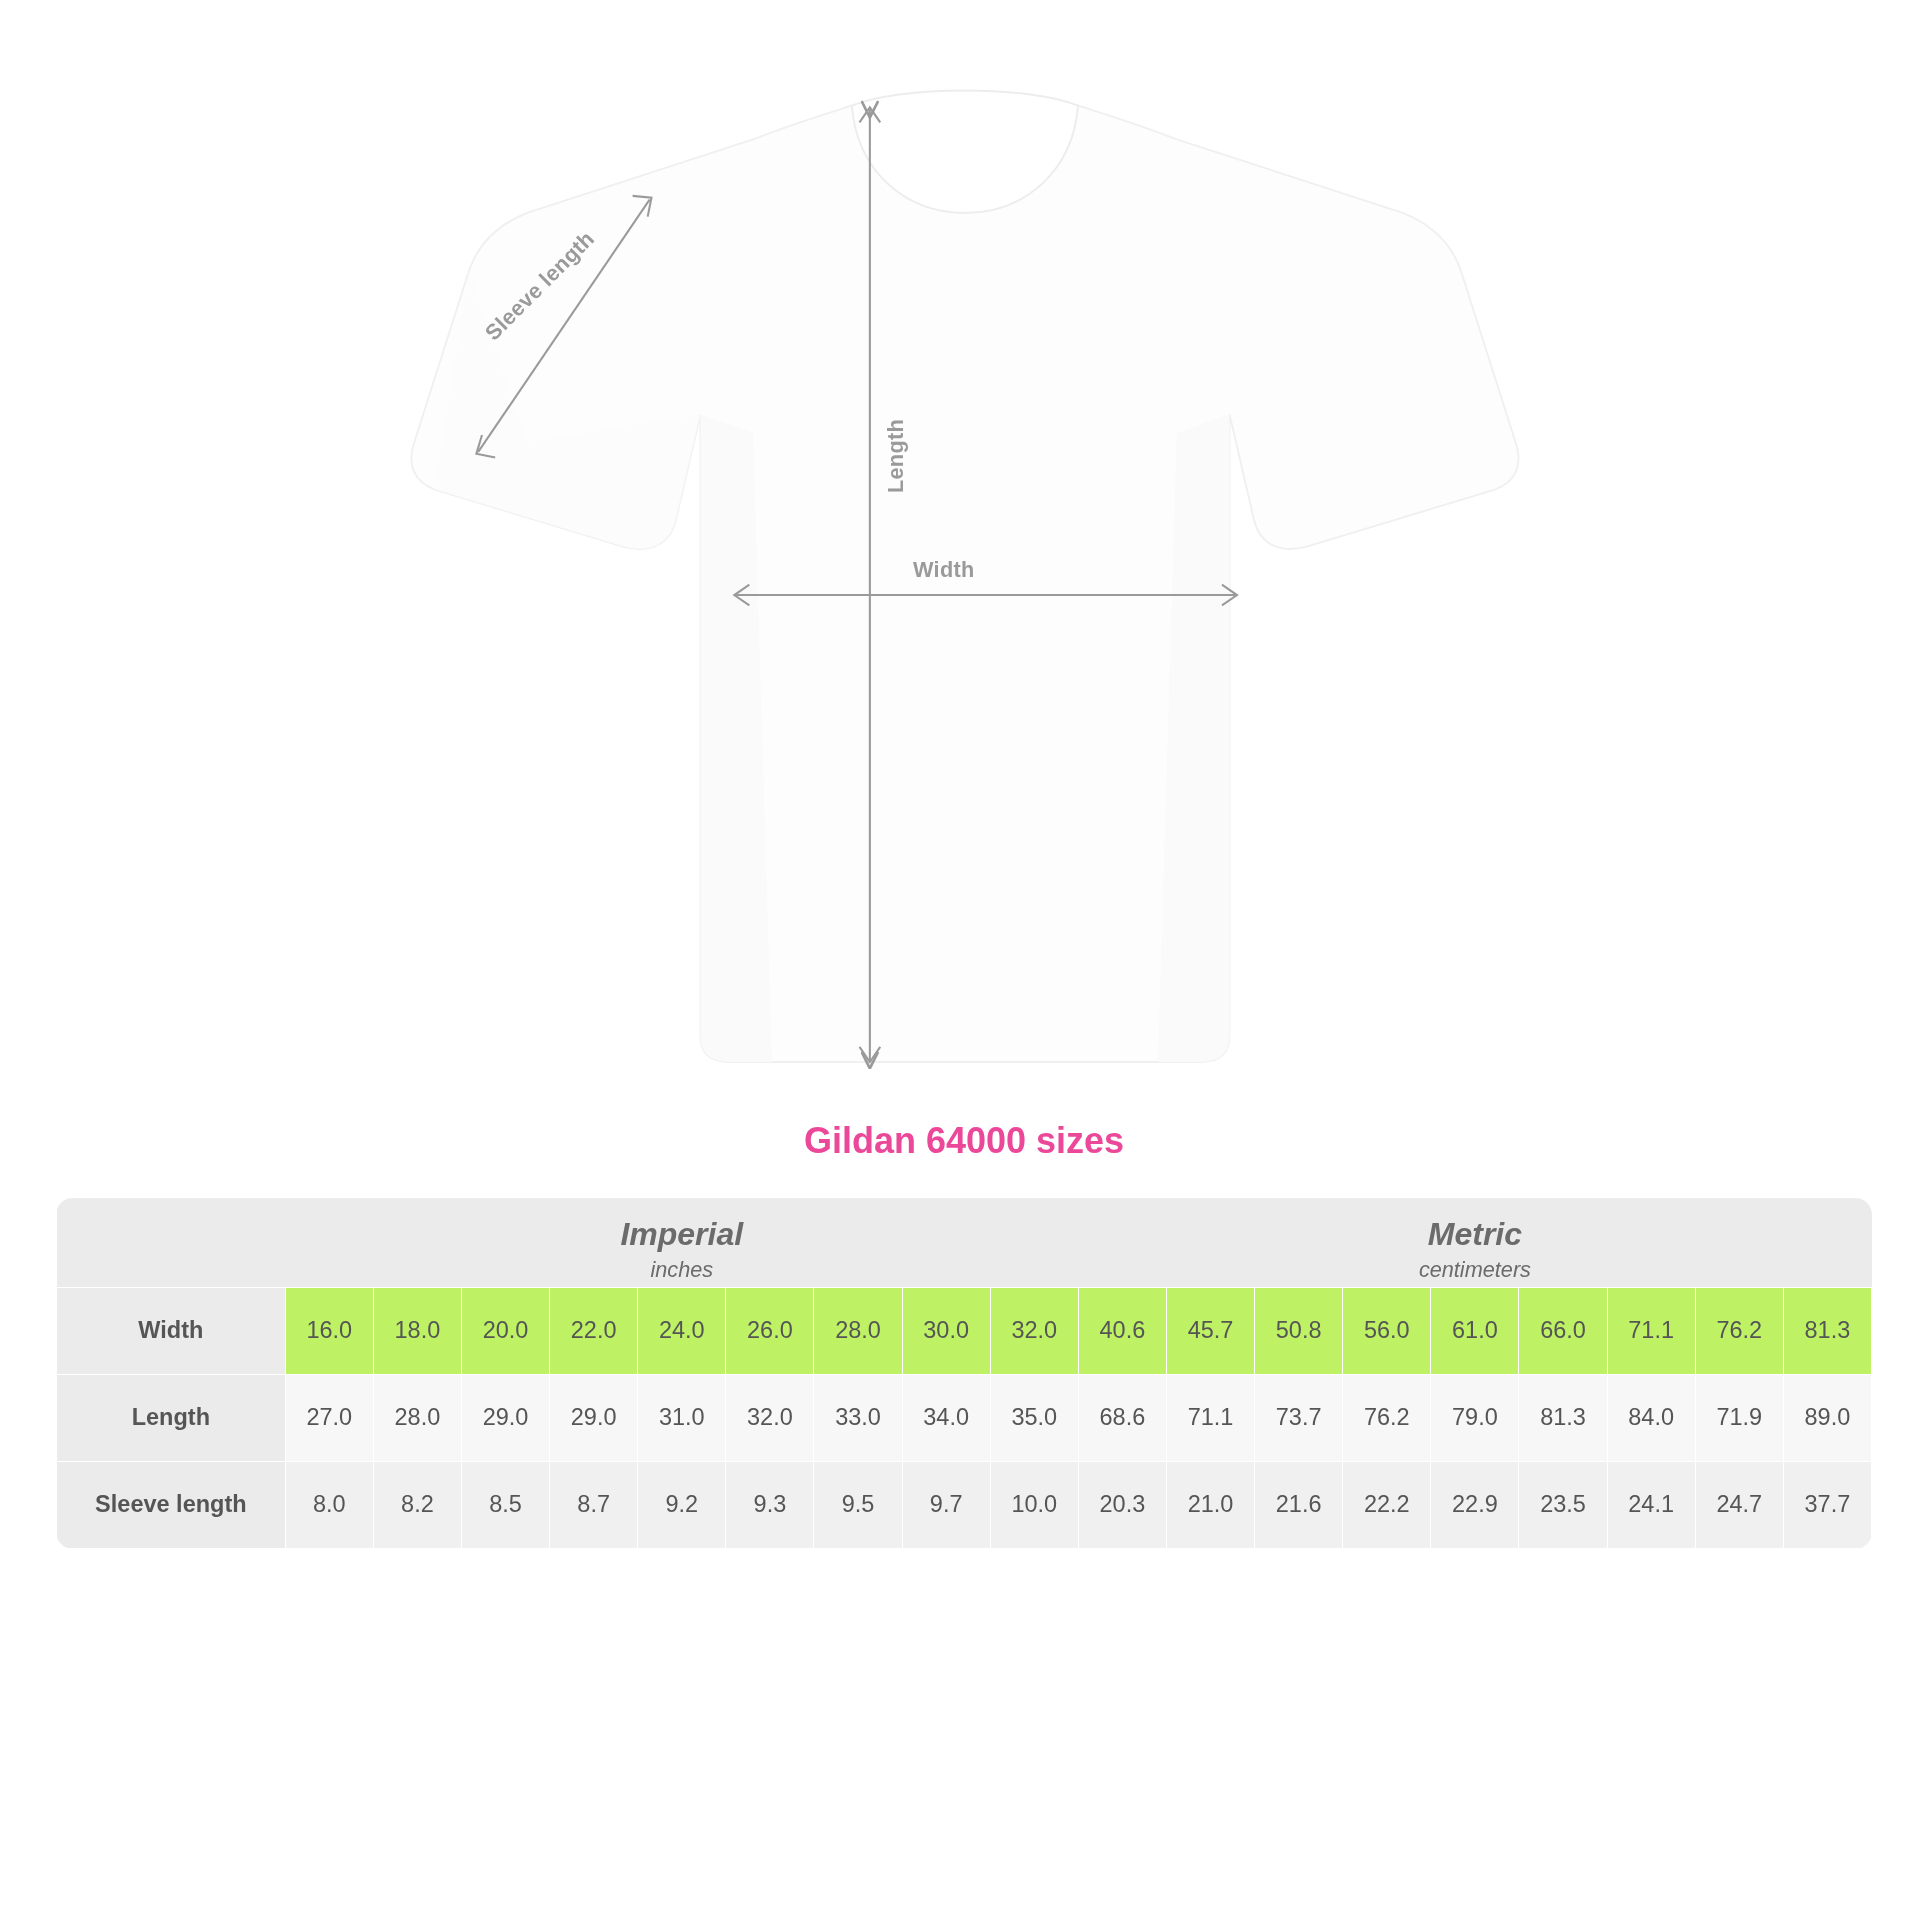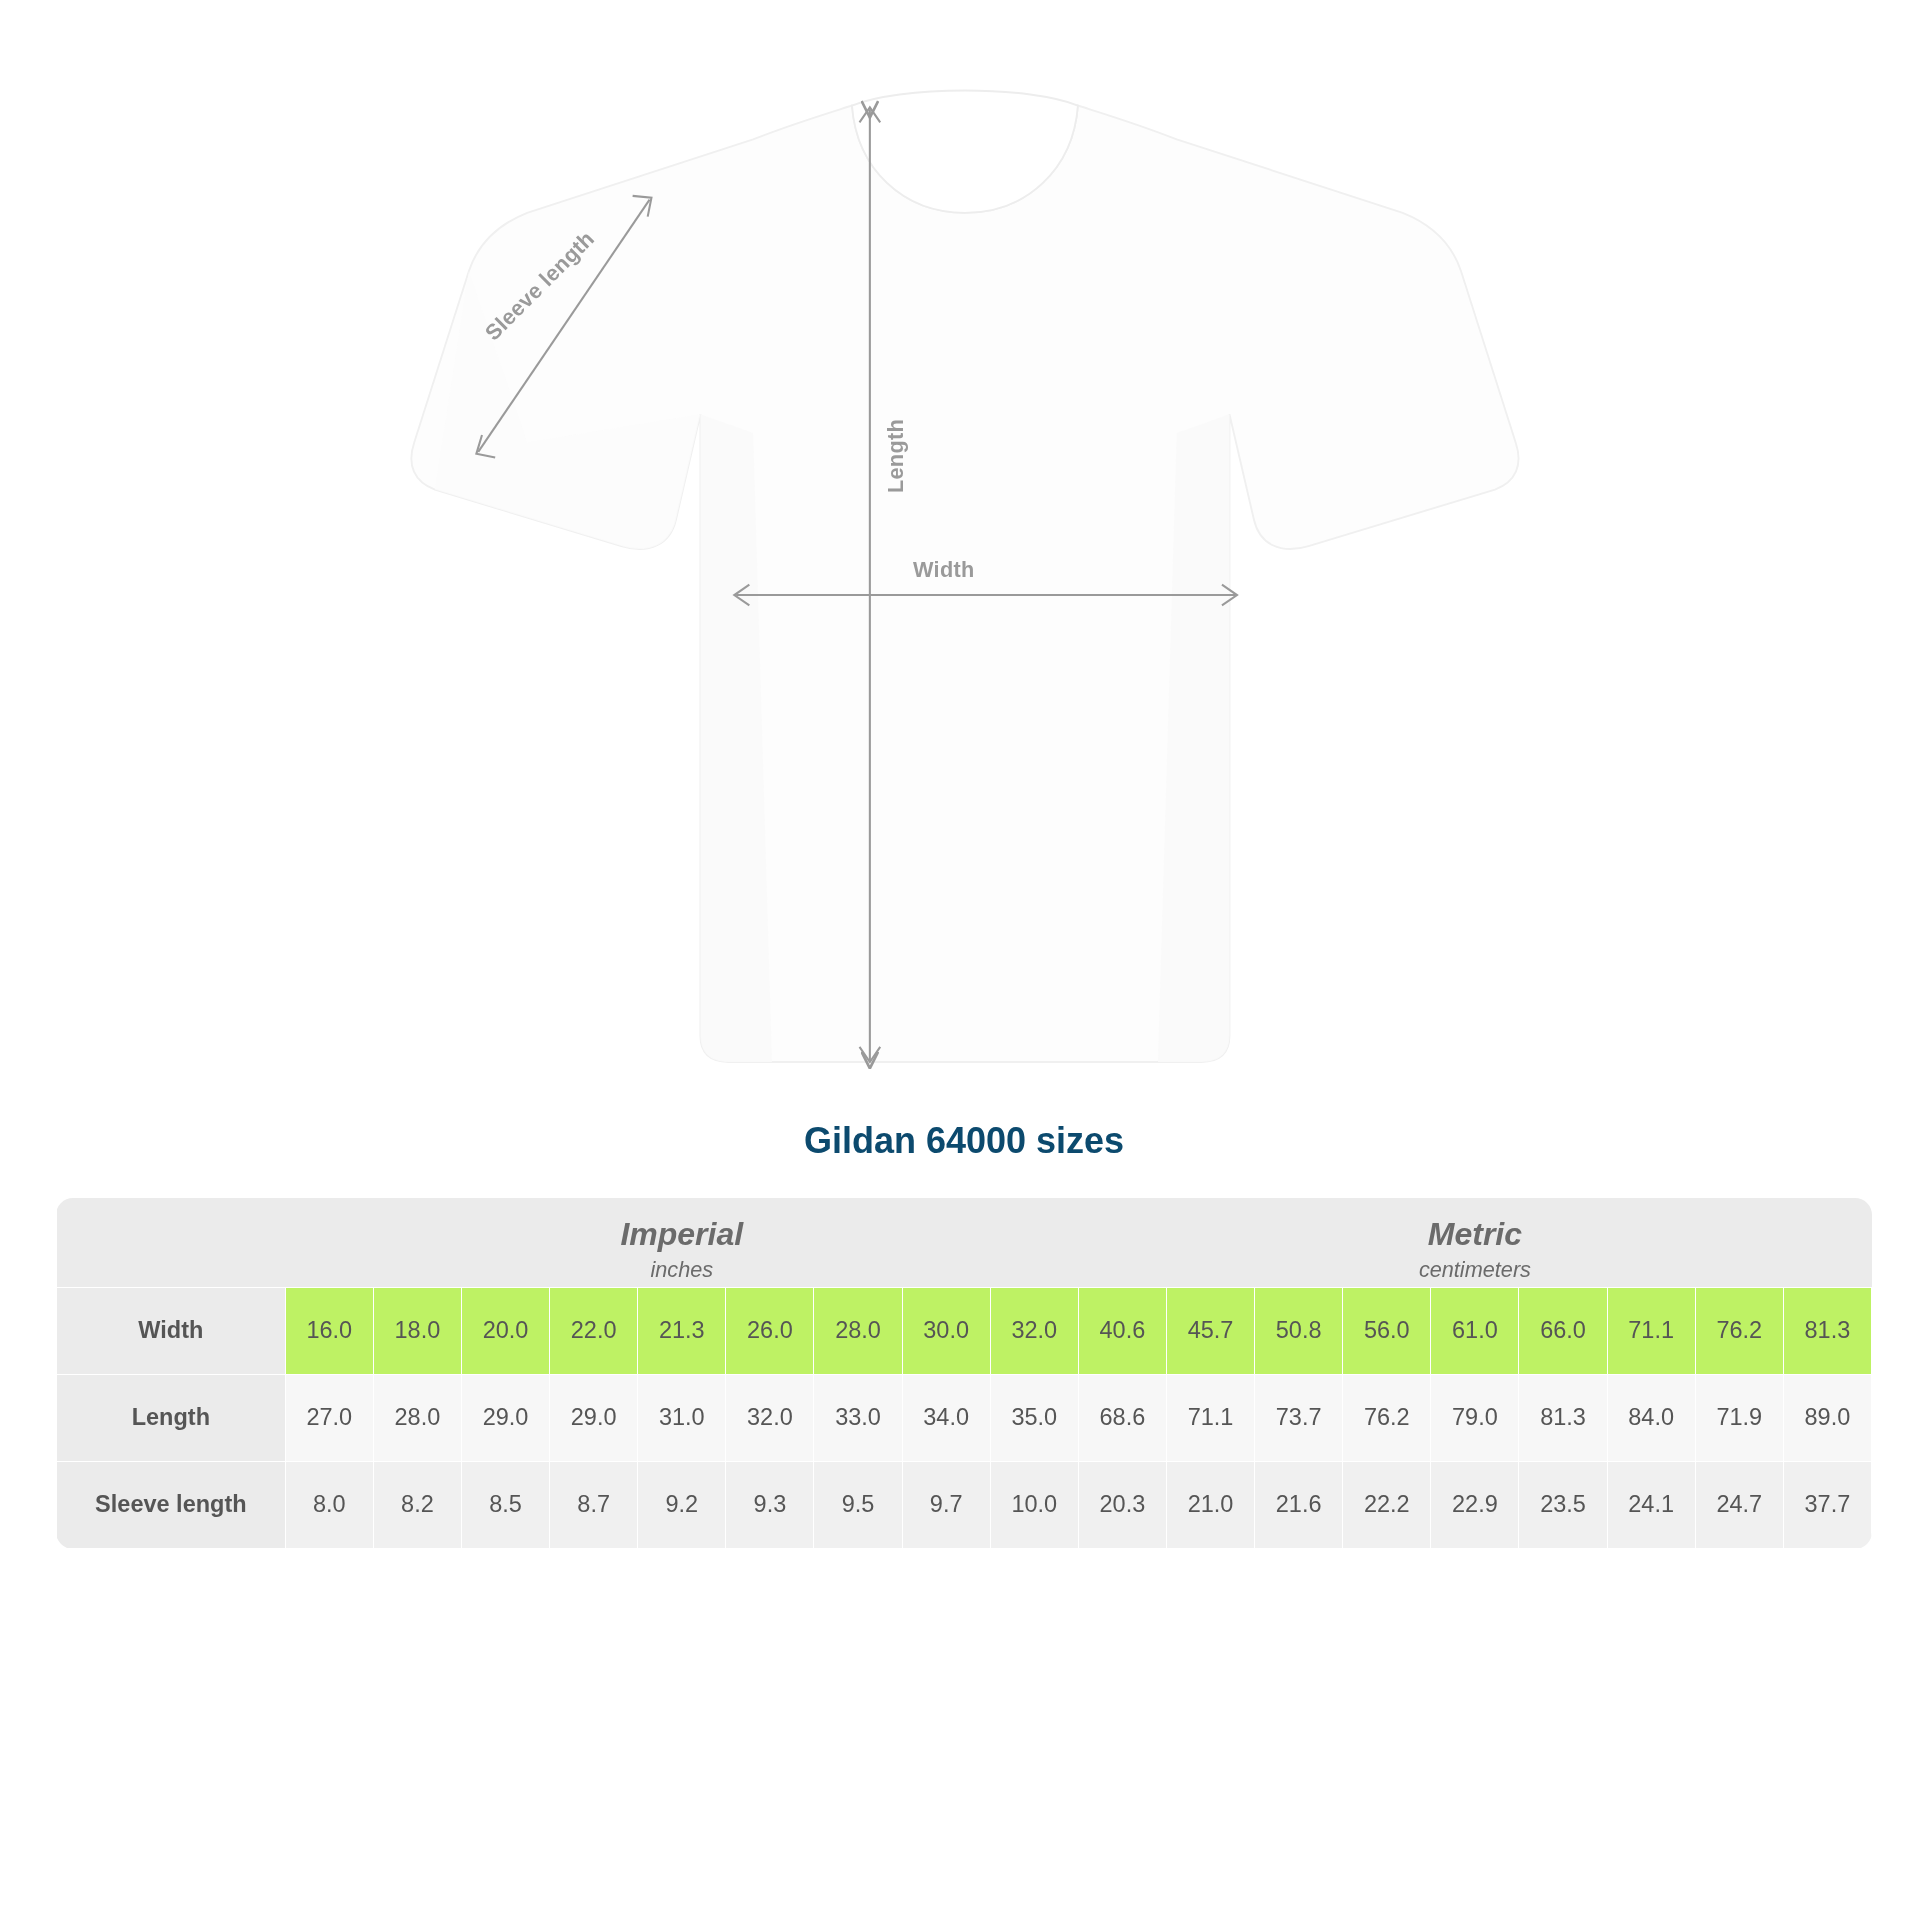--- a/index.html
+++ b/index.html
@@ -54,21 +54,21 @@
   }
 
   
   .title-block {
     text-align: center;
     margin-top: 9.4px;
   }
   .chart-title {
     font-size: 36px;
     font-weight: bold;
-    color: #0c4a6e;
+    color: #ec4899;
     margin: 0;
   }
   .chart-note {
     font-size: 21.7px;
     font-style: italic;
     color: #4a4a4a;
     margin: 21px 0 0 0;
   }
 
   
@@ -231,21 +231,21 @@
           </td>
         </tr>
 
 
         <tr>
           <td class="row-head">Width</td>
           <td class="val-cell-a">16.0</td>
           <td class="val-cell-a">18.0</td>
           <td class="val-cell-a">20.0</td>
           <td class="val-cell-a">22.0</td>
-          <td class="val-cell-a">21.3</td>
+          <td class="val-cell-a">24.0</td>
           <td class="val-cell-a">26.0</td>
           <td class="val-cell-a">28.0</td>
           <td class="val-cell-a">30.0</td>
           <td class="val-cell-a">32.0</td>
           <td class="val-cell-a">40.6</td>
           <td class="val-cell-a">45.7</td>
           <td class="val-cell-a">50.8</td>
           <td class="val-cell-a">56.0</td>
           <td class="val-cell-a">61.0</td>
           <td class="val-cell-a">66.0</td>

